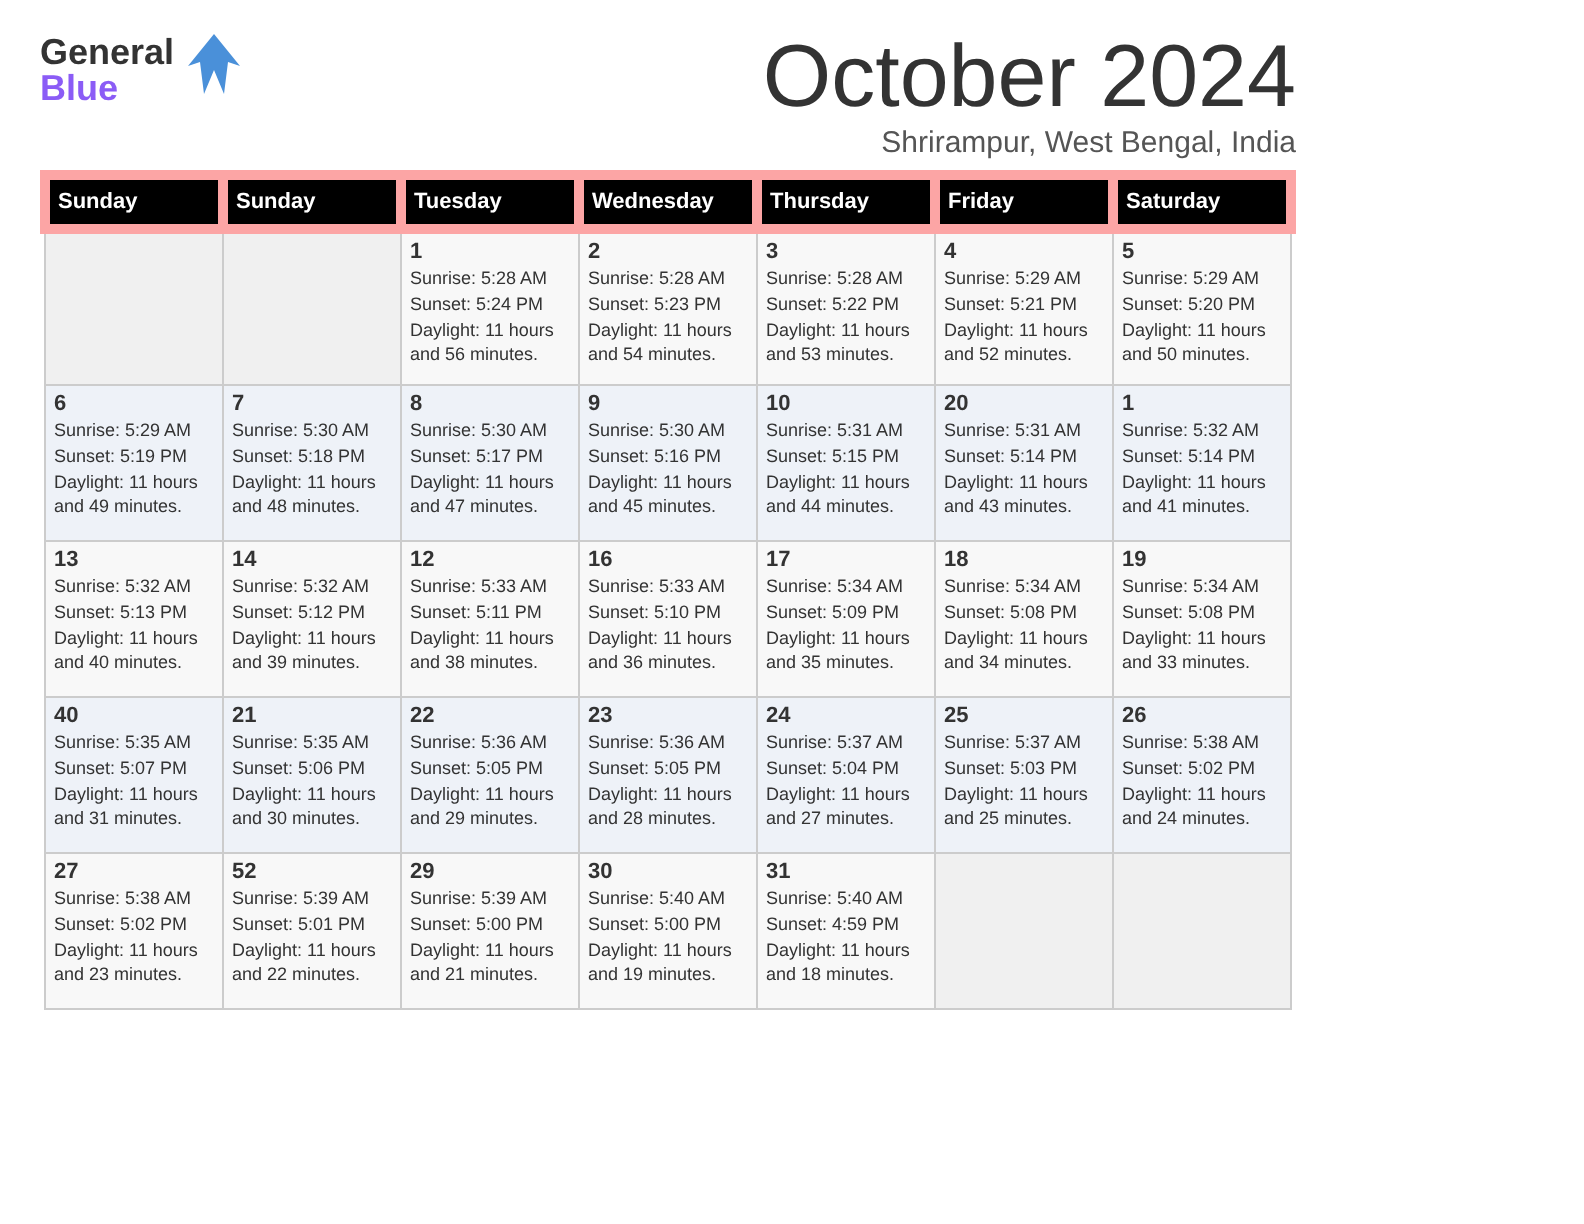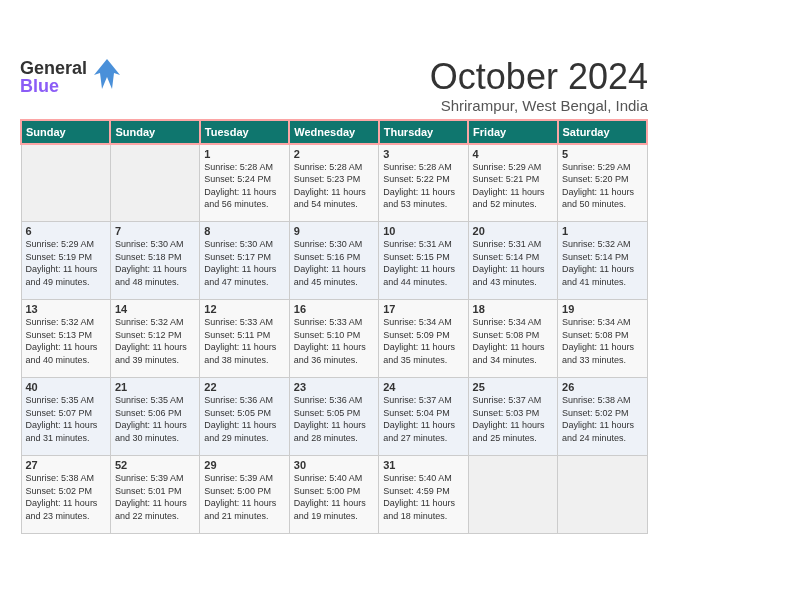--- a/index.html
+++ b/index.html
@@ -6,60 +6,59 @@
     body {
       font-family: Arial, sans-serif;
       background: #fff;
       width: 792px;
       height: 612px;
       overflow: hidden;
     }
     .container {
       width: 668px;
       padding: 15px 20px 10px 20px;
-      margin-top: 42px;
     }
     .header-top {
       display: flex;
       align-items: flex-start;
       justify-content: space-between;
       margin-bottom: 5px;
     }
     .logo {
       display: flex;
       flex-direction: column;
       align-items: flex-start;
     }
     .title-block {
       text-align: right;
     }
     .month-title {
-      font-size: 36px;
+      font-size: 44px;
       font-weight: normal;
       color: #333;
       line-height: 1.1;
       text-align: right;
     }
     .subtitle {
       font-size: 15px;
       color: #555;
     }
     table {
       width: 100%;
       border-collapse: collapse;
       table-layout: fixed;
     }
     thead tr th {
-      background: #0f766e;
+      background: #000000;
       color: #fff;
       font-size: 11px;
       font-weight: bold;
       padding: 5px 4px;
       text-align: left;
-      border: 2px solid #fca5a5;
+      border: 5px solid #fca5a5;
     }
     tbody tr td {
       border: 1px solid #ccc;
       vertical-align: top;
       padding: 3px 4px;
       font-size: 9.5px;
       color: #333;
       height: 78px;
     }
     tbody tr:nth-child(odd) td {

